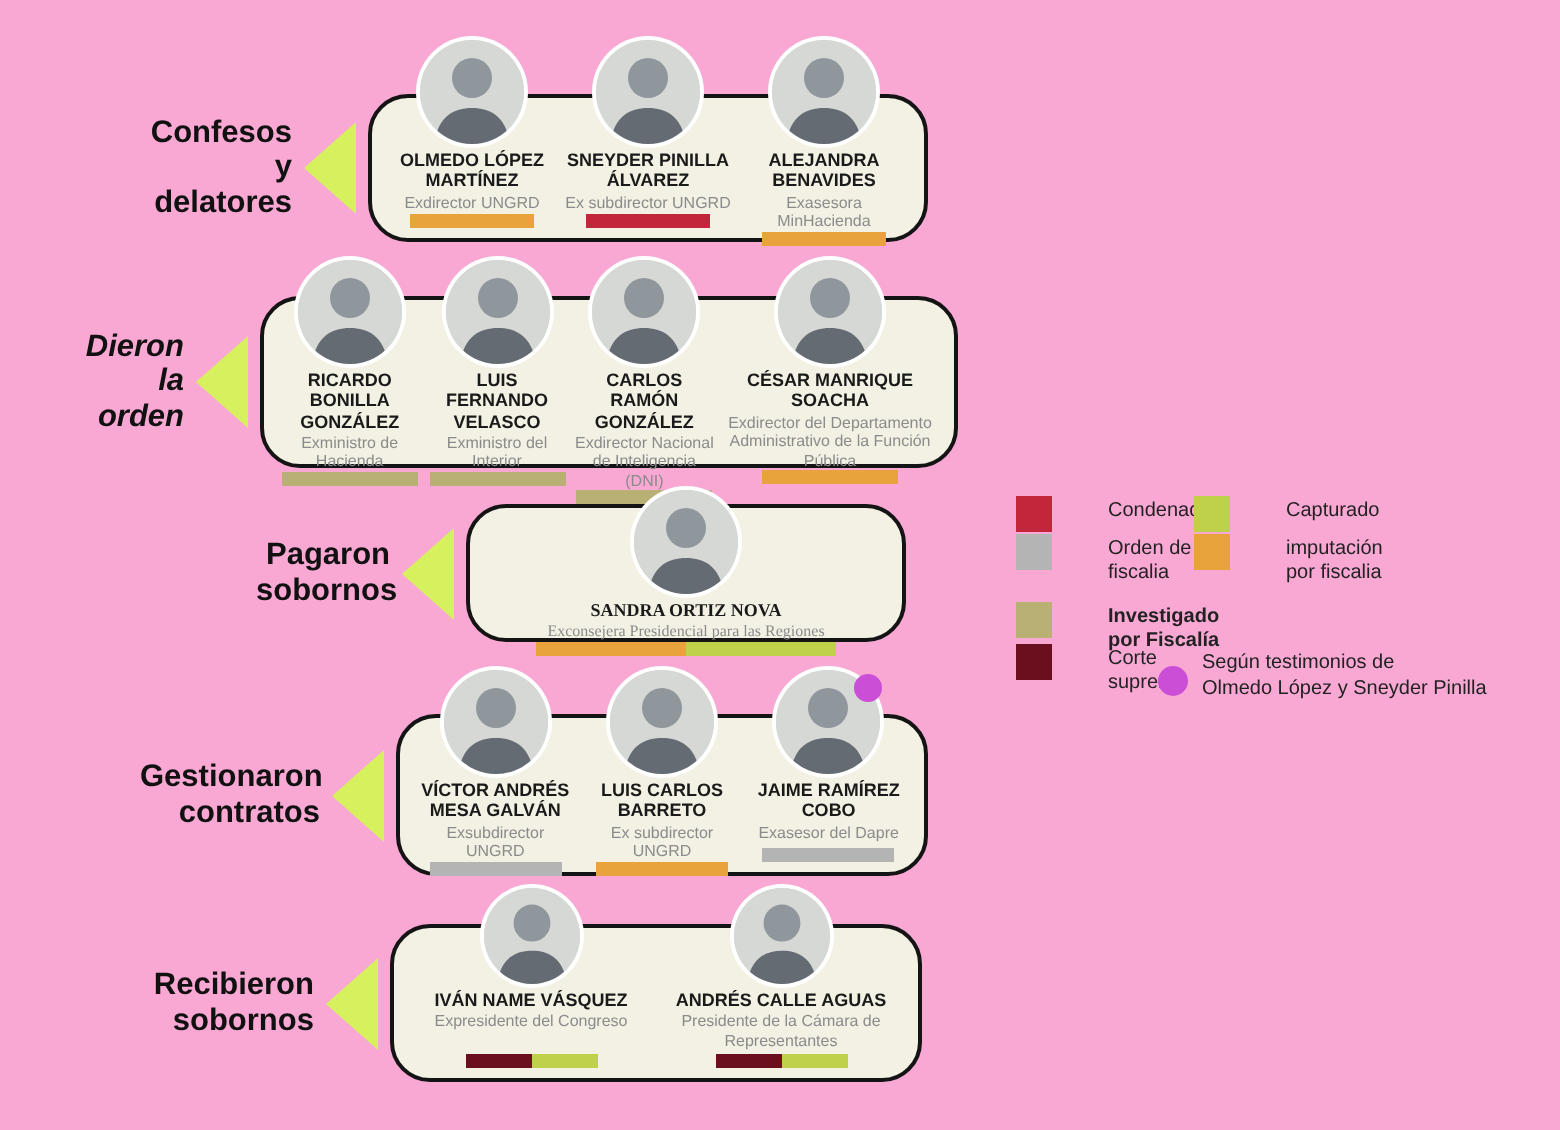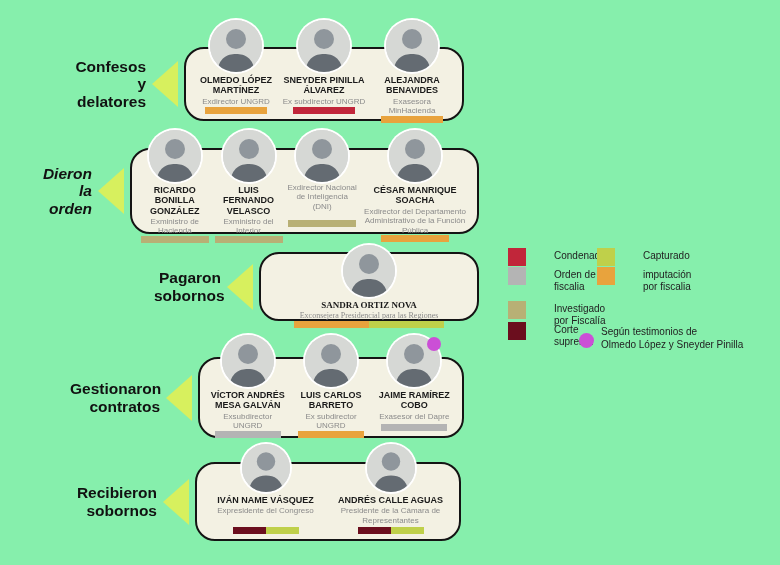--- a/index.html
+++ b/index.html
@@ -1,24 +1,24 @@
 <!DOCTYPE html>
 <html><head>
 <meta charset="utf-8">
 <style>
   html,body{margin:0;padding:0;background:#fff;}
   .canvas{
-    position:relative;width:780px;height:565px;background:#86efac;
+    position:relative;width:780px;height:565px;background:#f9a8d4;
     font-family:"Liberation Sans",sans-serif;overflow:hidden;
   }
   
   .group{position:absolute;display:flex;align-items:center;}
   .g1{left:60px;top:47px;height:74px;}
   .g2{left:30px;top:148px;height:86px;}
-  .g3{left:154px;top:252px;height:69px;}
+  .g3{left:128px;top:252px;height:69px;}
   .g4{left:70px;top:357px;height:81px;}
   .g5{left:70px;top:462px;height:79px;}
 
   .glabel{
     font-weight:bold;font-size:15.5px;line-height:1.1;text-align:right;
     white-space:pre-line;color:#111;margin-right:4px;flex:none;
   }
   .g1 .glabel{width:86px;} .g2 .glabel{width:62px;font-style:italic;} .g3 .glabel{width:67px;}
   .g4 .glabel{width:90px;} .g5 .glabel{width:87px;}
 
@@ -62,21 +62,21 @@
 
   .dot{
     position:absolute;width:14px;height:14px;border-radius:50%;
     top:-22px;left:calc(50% + 13px);z-index:3;
   }
 
   
   .legend-item{position:absolute;display:flex;align-items:flex-start;gap:22px;}
   .li-0{left:508px;top:248px;} .li-1{left:508px;top:267px;}
   .li-2{left:597px;top:248px;text-align:center;} .li-3{left:597px;top:267px;}
-  .li-4{left:508px;top:301px;} .li-5{left:508px;top:322px;}
+  .li-4{left:508px;top:301px;font-weight:bold;} .li-5{left:508px;top:322px;}
   .lswatch{width:18px;height:18px;flex:none;margin-right:6px;}
   .ltext{font-size:10px;line-height:1.18;white-space:pre-line;color:#222;margin-top:2px;}
 
   .legend-note{position:absolute;left:579px;top:326px;display:flex;align-items:center;}
   .note-dot{width:15px;height:15px;border-radius:50%;flex:none;margin-right:7px;margin-top:3px;}
   .note-text{font-size:10px;line-height:1.25;white-space:pre-line;color:#222;}
 </style>
 </head>
 <body>
 
@@ -166,20 +166,21 @@
             </div>
   </div>
           <div class="person">
     <div class="photo">
       <svg viewBox="0 0 52 52">
         <rect width="52" height="52" fill="#d6d8d5"></rect>
         <circle cx="26" cy="19" r="10" fill="#8f969c"></circle>
         <path d="M7 52c2-14 10-18 19-18s17 4 19 18z" fill="#646b72"></path>
       </svg>
     </div>
+    <div class="pname">CARLOS RAMÓN GONZÁLEZ</div>
     <div class="ptitle">Exdirector Nacional de Inteligencia (DNI)</div>
     <div class="bar">
               <span class="seg" style="background: rgb(184, 176, 117);"></span>
             </div>
   </div>
           <div class="person wide">
     <div class="photo">
       <svg viewBox="0 0 52 52">
         <rect width="52" height="52" fill="#d6d8d5"></rect>
         <circle cx="26" cy="19" r="10" fill="#8f969c"></circle>

